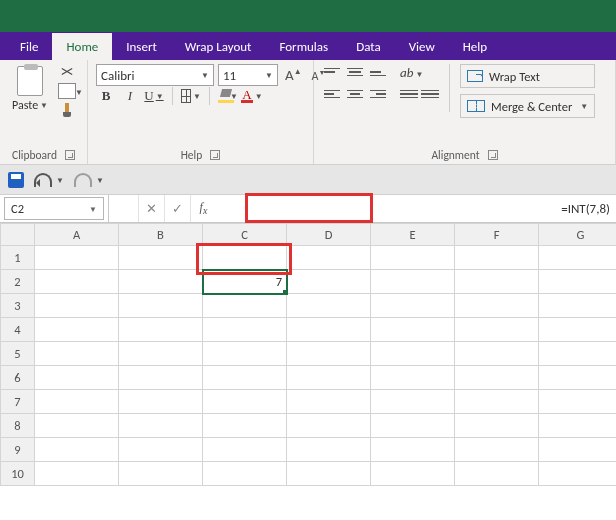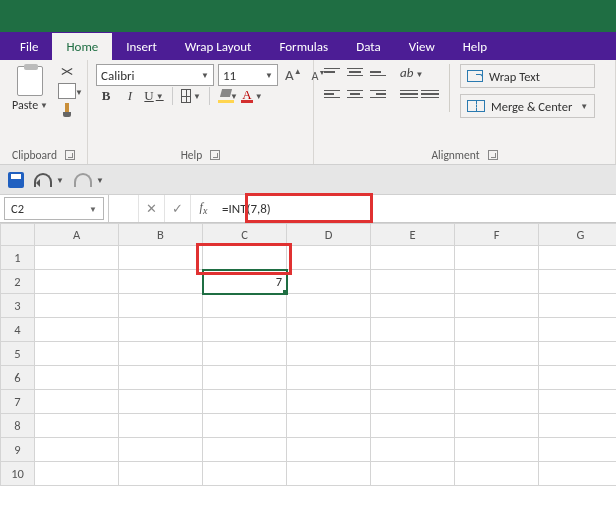--- a/index.html
+++ b/index.html
@@ -166,21 +166,21 @@
     padding: 0 6px;
     font-size: 12.5px;
     color: #333;
     background: #fff;
   }
   .namebox .dd { margin-left:auto; font-size:8px; color:#666; }
   .fb-gap { width: 30px; border-left:1px solid #c8c8c8; }
   .fb-btn { width: 26px; display:flex; align-items:center; justify-content:center; color:#888; border-left:1px solid #e3e3e3; }
   .fx { font-style: italic; font-size: 12px; color:#555; font-family: serif; }
   .formula-input {
-    flex:1; display:flex; align-items:center; padding:0 6px; font-size:13px; color:#333;
+    flex:1; display:flex; align-items:center; padding:0 6px; font-size:13px; color:#333;justify-content:flex-end;
   }
   .hl-red { position:absolute; border:3px solid #e03131; pointer-events:none; }
 
   
   .sheet { position: relative; }
   table.grid { border-collapse: collapse; table-layout: fixed; width: 100%; }
   table.grid th, table.grid td {
     border: 1px solid #d4d4d4;
     height: 24px;
     font-size: 12.5px;

